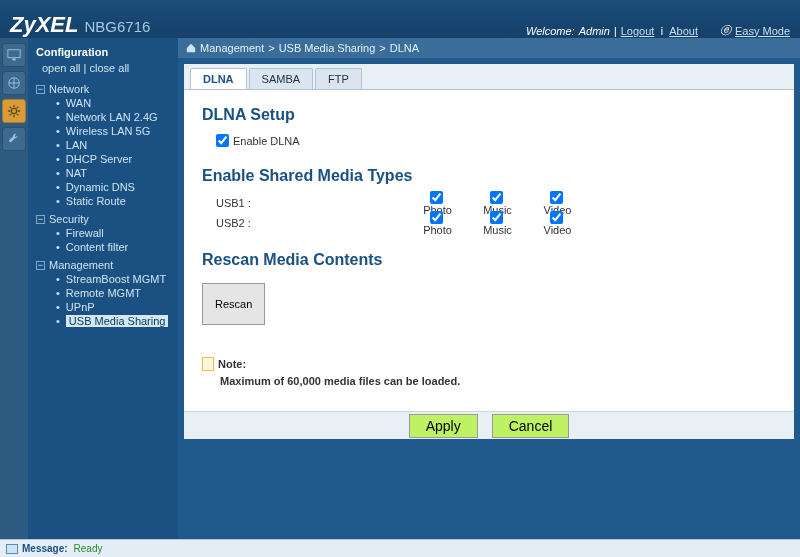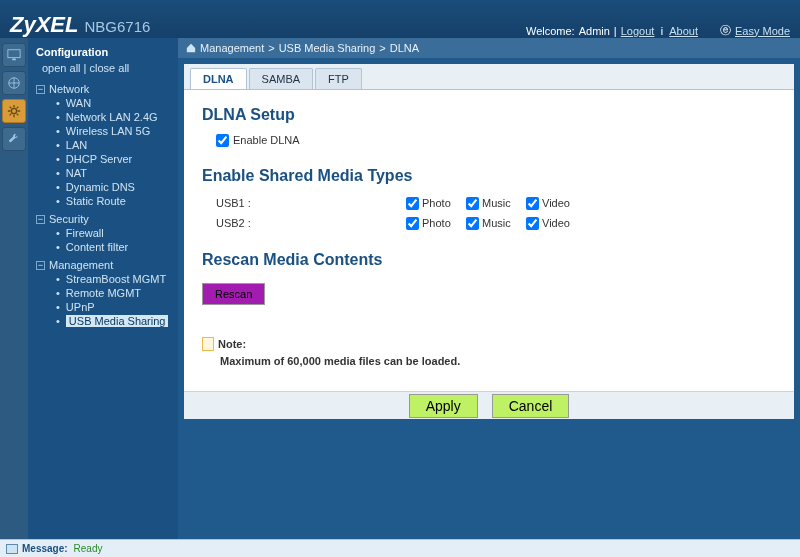--- a/index.html
+++ b/index.html
@@ -2,21 +2,21 @@
 <html><head>
 <meta charset="utf-8">
 <style>
 * { box-sizing: border-box; margin: 0; padding: 0; }
 body { font-family: Arial, sans-serif; font-size: 11px; background: #1a4d7a; width: 800px; height: 557px; overflow: hidden; position: relative; }
 .top-bar { height: 38px; background: linear-gradient(to bottom, #1a4d7a, #15406a); display: flex; align-items: flex-end; padding: 0 10px; color: #fff; }
 .logo { display: flex; align-items: baseline; }
 .logo-zyxel { font-family: Arial, sans-serif; font-size: 22px; font-weight: bold; font-style: italic; color: #fff; letter-spacing: 0px; }
 .logo-model { font-size: 15px; margin-left: 6px; color: #a5c9e5; }
 .top-right { margin-left: auto; display: flex; align-items: center; font-size: 11px; gap: 4px; }
-.top-right span { white-space: nowrap; }
+.top-right span { white-space: nowrap; font-style: italic; }
 .top-link { color: #c8e0f0; text-decoration: underline; cursor: pointer; }
 .info-icon, .mode-icon { font-style: normal; margin: 0 2px; }
 .app-body { display: flex; height: calc(557px - 38px - 18px); }
 .icon-rail { width: 28px; background: #2c5a80; display: flex; flex-direction: column; padding-top: 4px; gap: 2px; }
 .rail-btn { width: 24px; height: 24px; margin: 1px auto; background: #3d6a8f; border: 1px solid #2a4e6d; border-radius: 3px; cursor: pointer; display: flex; align-items: center; justify-content: center; }
 .rail-btn.gear { background: #d89c3a; border-color: #b07820; }
 .rail-svg { width: 14px; height: 14px; }
 .sidebar { width: 150px; background: #1a5082; color: #cfe4f3; padding: 6px 4px; }
 .sidebar-title { color: #fff; font-weight: bold; font-size: 11px; padding: 2px 4px 4px 4px; }
 .open-close { padding: 0 4px 6px 10px; font-size: 11px; }
@@ -31,28 +31,28 @@
 .main { flex: 1; background: #205a8c; display: flex; flex-direction: column; }
 .breadcrumb { height: 20px; background: #3a6d99; color: #e8f2fa; display: flex; align-items: center; padding-left: 8px; font-size: 11px; gap: 4px; }
 .breadcrumb .home-ic { width: 10px; height: 10px; }
 .content-wrap { flex: 1; padding: 6px; }
 .panel { background: #fff; border-radius: 2px; display: flex; flex-direction: column; min-height: 310px; }
 .tabs { display: flex; padding: 4px 6px 0 6px; background: #e8eff5; border-bottom: 1px solid #b0c4d6; }
 .tab { padding: 4px 12px; font-size: 11px; background: #dae5ef; color: #234; margin-right: 2px; border: 1px solid #b0c4d6; border-bottom: none; cursor: pointer; border-radius: 2px 2px 0 0; }
 .tab.active { background: #fff; font-weight: bold; color: #1a5082; }
 .panel-body { flex: 1; padding: 12px 18px; font-size: 11px; color: #333; }
 .section-title { color: #1a5082; font-weight: bold; font-size: 16px; margin: 4px 0 8px 0; }
-.row { display: flex; padding: 2px 0 2px 14px; }
+.row { display: flex; align-items: center; padding: 2px 0 2px 14px; }
 .row label { margin-left: 4px; }
 .media-table { padding-left: 14px; }
 .media-row { display: flex; align-items: center; height: 20px; font-size: 11px; }
 .media-row .port { width: 190px; }
-.media-row .cell { width: 60px; display: flex; align-items: center; }
+.media-row .cell { width: 60px; display: flex; align-items: center; flex-direction: column; }
 .media-row .cell label { margin-left: 3px; }
-.rescan-btn { margin: 6px 0 6px 0; padding: 4px 12px; background: #a21caf; border: 1px solid #999; cursor: pointer; font-size: 11px; }
+.rescan-btn { margin: 6px 0 6px 0; padding: 14px 12px; background: #e5e5e5; border: 1px solid #999; cursor: pointer; font-size: 11px; }
 .note-box { margin-top: 22px; padding: 4px 0 12px 0; }
 .note-line { display: flex; align-items: center; font-weight: bold; font-size: 11px; }
 .note-icon { width: 12px; height: 14px; border: 1px solid #f2b84a; background: #fff7e0; margin-right: 4px; display: inline-block; }
 .note-text { padding: 4px 0 0 18px; font-weight: bold; font-size: 11px; }
 .panel-footer { height: 28px; background: #e8eff5; border-top: 1px solid #c7d5e2; display: flex; align-items: center; justify-content: center; gap: 14px; }
 .ftr-btn { padding: 3px 16px; background: #bef264; border: 1px solid #999; cursor: pointer; font-size: 14px; }
 .status-bar { height: 18px; background: #e4eef6; border-top: 1px solid #b0c4d6; display: flex; align-items: center; padding-left: 6px; font-size: 10px; }
 .msg-icon { width: 12px; height: 10px; border: 1px solid #5a8cb0; background: #cfe4f3; margin-right: 4px; display: inline-block; }
 .status-label { color: #1a5082; font-weight: bold; margin-right: 6px; }
 .status-val { color: #2a8a2a; }

